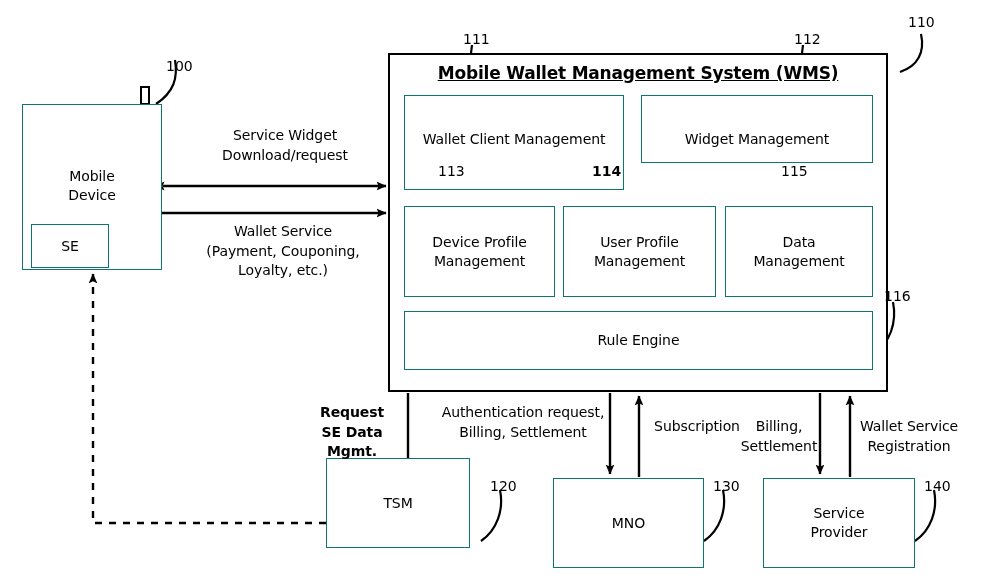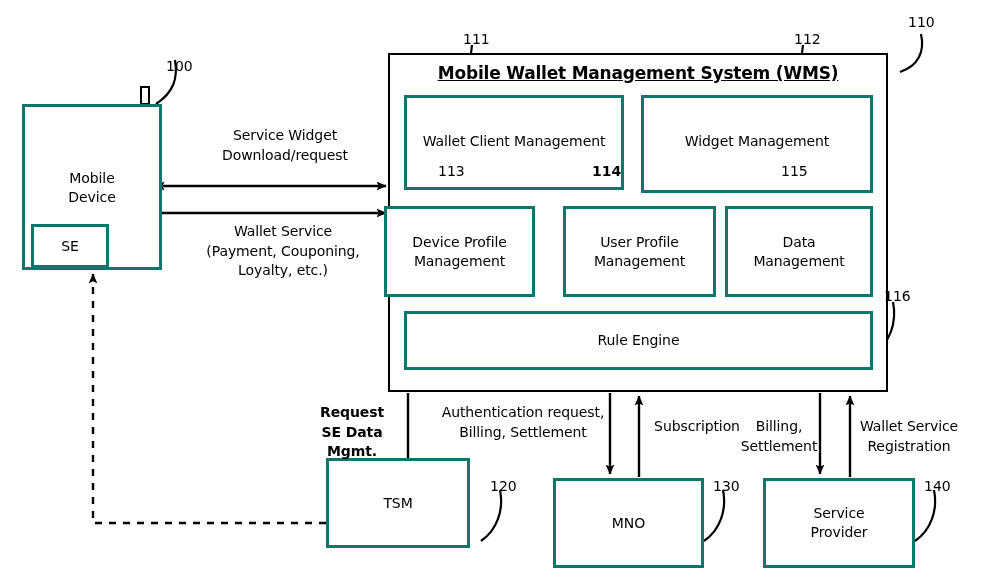--- a/index.html
+++ b/index.html
@@ -21,21 +21,21 @@
     position: absolute;
     left: 0;
     top: 0;
     width: 991px;
     height: 584px;
     pointer-events: none;
   }
   .box {
     position: absolute;
     box-sizing: border-box;
-    border: 3px solid #0f766e;
+    border: 1px solid #0f766e;
     background: #ffffff;
     display: flex;
     align-items: center;
     justify-content: center;
     text-align: center;
     color: #000000;
   }
   .box-label {
     font-size: 14px;
     line-height: 1.35;
@@ -172,28 +172,28 @@
   <div class="outer-box" style="left:388px; top:53px; width:500px; height:339px;">
     <div class="wms-title">Mobile Wallet Management System (WMS)</div>
   </div>
 
   <div class="ref" style="left:908px; top:14px;">110</div>
 
   <div class="box" style="left:404px; top:95px; width:220px; height:95px;">
     <div class="box-label" style="position:absolute; left:0; right:0; top:34px;">Wallet Client Management</div>
   </div>
 
-  <div class="box" style="left:641px; top:95px; width:232px; height:98px;">
+  <div class="box" style="left:641px; top:95px; width:232px; height:68px;">
     <div class="box-label" style="position:absolute; left:0; right:0; top:34px;">Widget Management</div>
   </div>
 
   <div class="ref" style="left:463px; top:31px;">111</div>
   <div class="ref" style="left:794px; top:31px;">112</div>
 
-  <div class="box" style="left:384px; top:206px; width:151px; height:91px;">
+  <div class="box" style="left:404px; top:206px; width:151px; height:91px;">
     <div class="box-label">Device Profile
 Management</div>
   </div>
 
   <div class="box" style="left:563px; top:206px; width:153px; height:91px;">
     <div class="box-label">User Profile
 Management</div>
   </div>
 
   <div class="box" style="left:725px; top:206px; width:148px; height:91px;">

